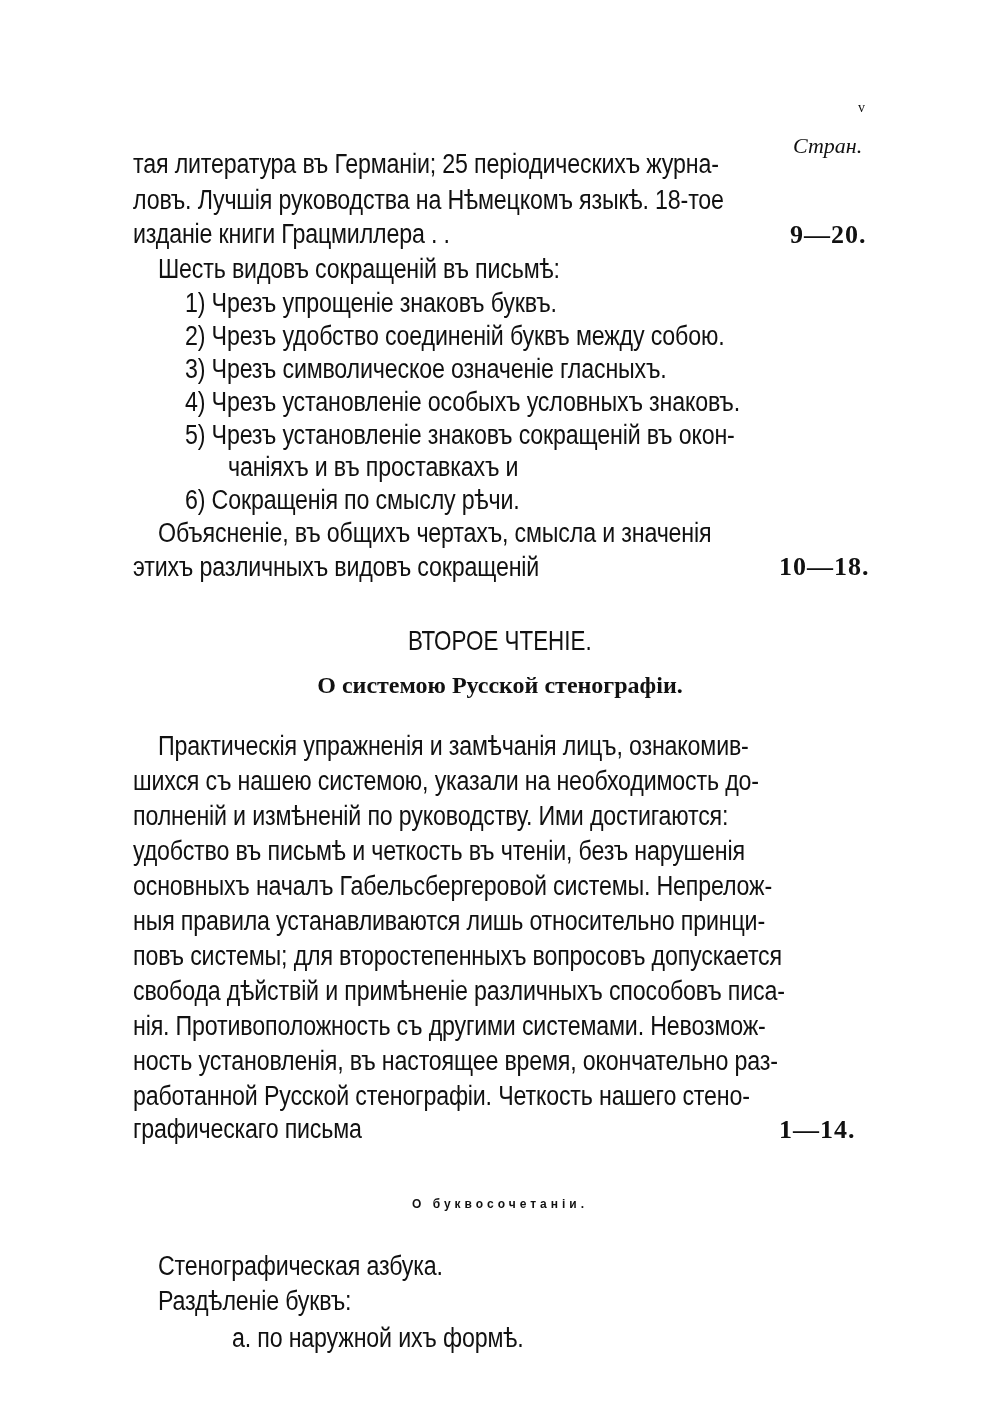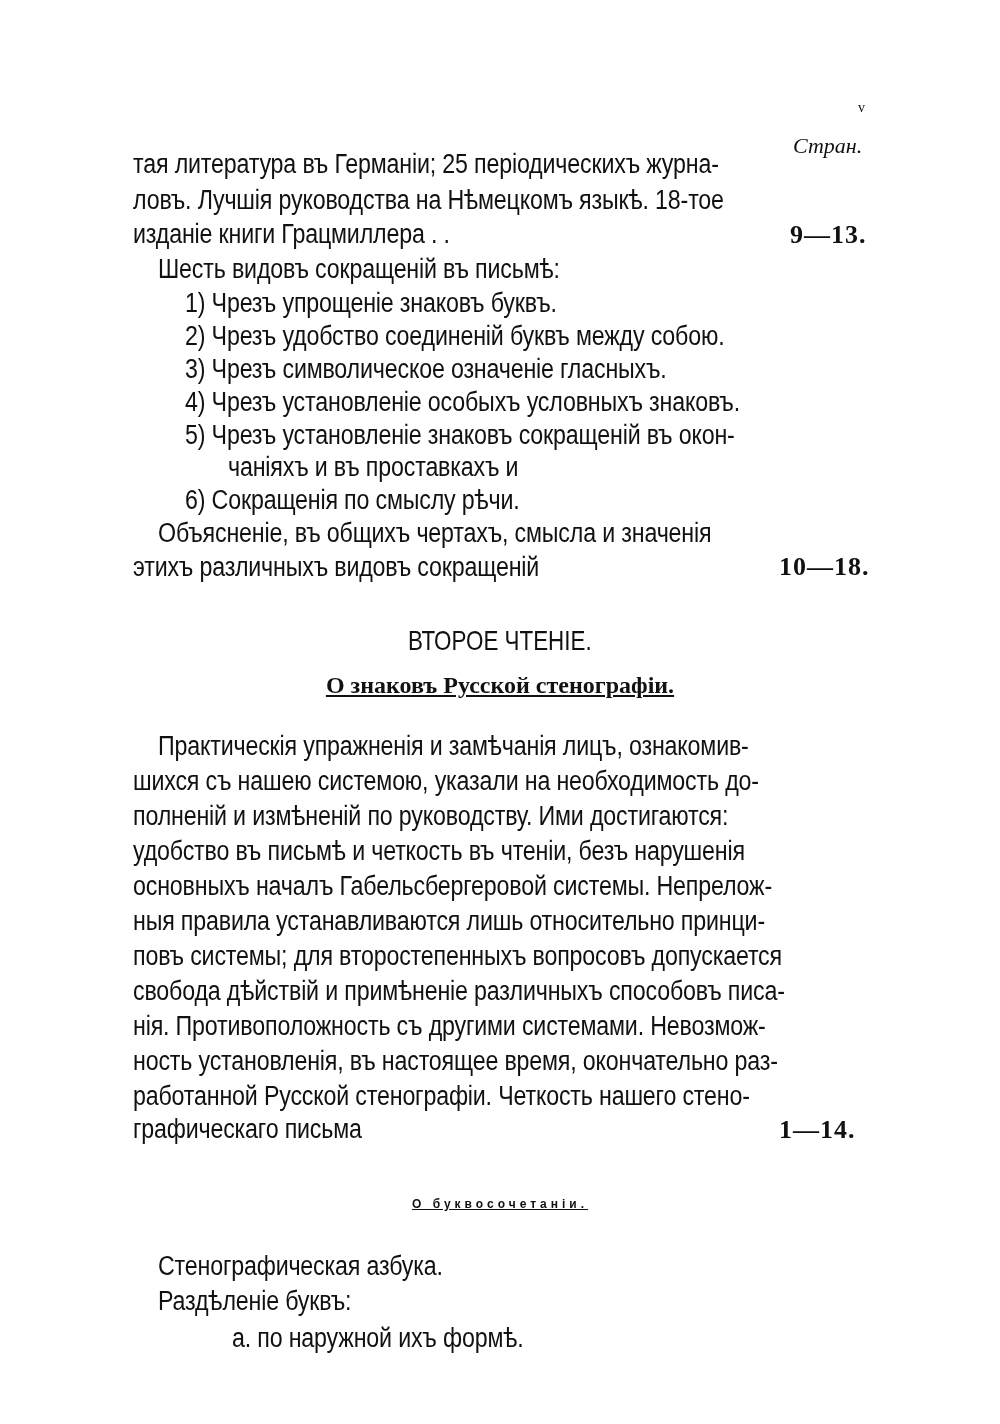--- a/index.html
+++ b/index.html
@@ -8,57 +8,57 @@
     .page { position: absolute; left: 0; top: 0; width: 1000px; height: 1424px; }
     .line { position: absolute; white-space: nowrap; font-size: 27px; line-height: 32px;
             font-family: "Liberation Sans Narrow", "Liberation Sans", sans-serif;
             letter-spacing: -0.2px; transform-origin: left top; }
     .narrow { transform: scaleX(0.86); }
     .pgnum { position: absolute; font-size: 14px; left: 858px; top: 100px; }
     .strhead { position: absolute; left: 793px; top: 133px; font-style: italic; font-size: 22px;
                font-family: "Liberation Serif", serif; }
     .pageref { position: absolute; font-size: 26px; font-weight: bold;
                font-family: "Liberation Serif", serif; white-space: nowrap; letter-spacing: 1px; }
-    .heading { position: absolute; left: 0; width: 1000px; text-align: center; white-space: nowrap; text-decoration: underline; }
+    .heading { position: absolute; left: 0; width: 1000px; text-align: center; white-space: nowrap; }
     .h-reading { top: 625px; font-size: 28px; font-family: "Liberation Sans", sans-serif; }
     .h-reading span { display: inline-block; transform: scaleX(0.8); }
     .h-subtitle { top: 672px; font-size: 24px; font-weight: bold; font-family: "Liberation Serif", serif; }
     .h-section { top: 1155px; font-size: 26px; font-family: "Liberation Sans", sans-serif; }
     .h-section span { display: inline-block; transform: scaleX(0.8); }
     .h-sub2 { top: 1197px; font-size: 12px; font-weight: bold; letter-spacing: 4px;
               font-family: "Liberation Sans", sans-serif; }
   </style>
 </head>
 <body>
 
 <div class="page">
 
   <div class="pgnum">v</div>
   <div class="strhead">Стран.</div>
 
   <div class="line narrow" style="left:133px; top:148px;">тая литература въ Германіи; 25 періодическихъ журна-</div>
   <div class="line narrow" style="left:133px; top:184px;">ловъ. Лучшія руководства на Нѣмецкомъ языкѣ. 18-тое</div>
   <div class="line narrow" style="left:133px; top:218px;">изданіе книги Грацмиллера        .          .</div>
-  <div class="pageref" style="left:790px; top:220px;">9—13.</div>
+  <div class="pageref" style="left:790px; top:220px;">9—20.</div>
 
   <div class="line narrow" style="left:158px; top:253px;">Шесть видовъ сокращеній въ письмѣ:</div>
   <div class="line narrow" style="left:185px; top:287px;">1)  Чрезъ упрощеніе знаковъ буквъ.</div>
   <div class="line narrow" style="left:185px; top:320px;">2)  Чрезъ удобство соединеній буквъ между собою.</div>
   <div class="line narrow" style="left:185px; top:353px;">3)  Чрезъ символическое означеніе гласныхъ.</div>
   <div class="line narrow" style="left:185px; top:386px;">4)  Чрезъ установленіе особыхъ условныхъ знаковъ.</div>
   <div class="line narrow" style="left:185px; top:419px;">5)  Чрезъ установленіе знаковъ сокращеній въ окон-</div>
   <div class="line narrow" style="left:228px; top:451px;">чаніяхъ и въ проставкахъ и</div>
   <div class="line narrow" style="left:185px; top:484px;">6)  Сокращенія по смыслу рѣчи.</div>
 
   <div class="line narrow" style="left:158px; top:517px;">Объясненіе, въ общихъ чертахъ, смысла и значенія</div>
   <div class="line narrow" style="left:133px; top:551px;">этихъ различныхъ видовъ сокращеній</div>
   <div class="pageref" style="left:779px; top:552px;">10—18.</div>
 
   <div class="heading h-reading"><span>ВТОРОЕ ЧТЕНІЕ.</span></div>
-  <div class="heading h-subtitle">О знаковъ Русской стенографіи.</div>
+  <div class="heading h-subtitle">О системою Русской стенографіи.</div>
 
   <div class="line narrow" style="left:158px; top:730px;">Практическія упражненія и замѣчанія лицъ, ознакомив-</div>
   <div class="line narrow" style="left:133px; top:765px;">шихся съ нашею системою, указали на необходимость до-</div>
   <div class="line narrow" style="left:133px; top:800px;">полненій и измѣненій по руководству. Ими достигаются:</div>
   <div class="line narrow" style="left:133px; top:835px;">удобство въ письмѣ и четкость въ чтеніи, безъ нарушенія</div>
   <div class="line narrow" style="left:133px; top:870px;">основныхъ началъ Габельсбергеровой системы. Непрелож-</div>
   <div class="line narrow" style="left:133px; top:905px;">ныя правила устанавливаются лишь относительно принци-</div>
   <div class="line narrow" style="left:133px; top:940px;">повъ системы; для второстепенныхъ вопросовъ допускается</div>
   <div class="line narrow" style="left:133px; top:975px;">свобода дѣйствій и примѣненіе различныхъ способовъ писа-</div>
   <div class="line narrow" style="left:133px; top:1010px;">нія. Противоположность съ другими системами. Невозмож-</div>

